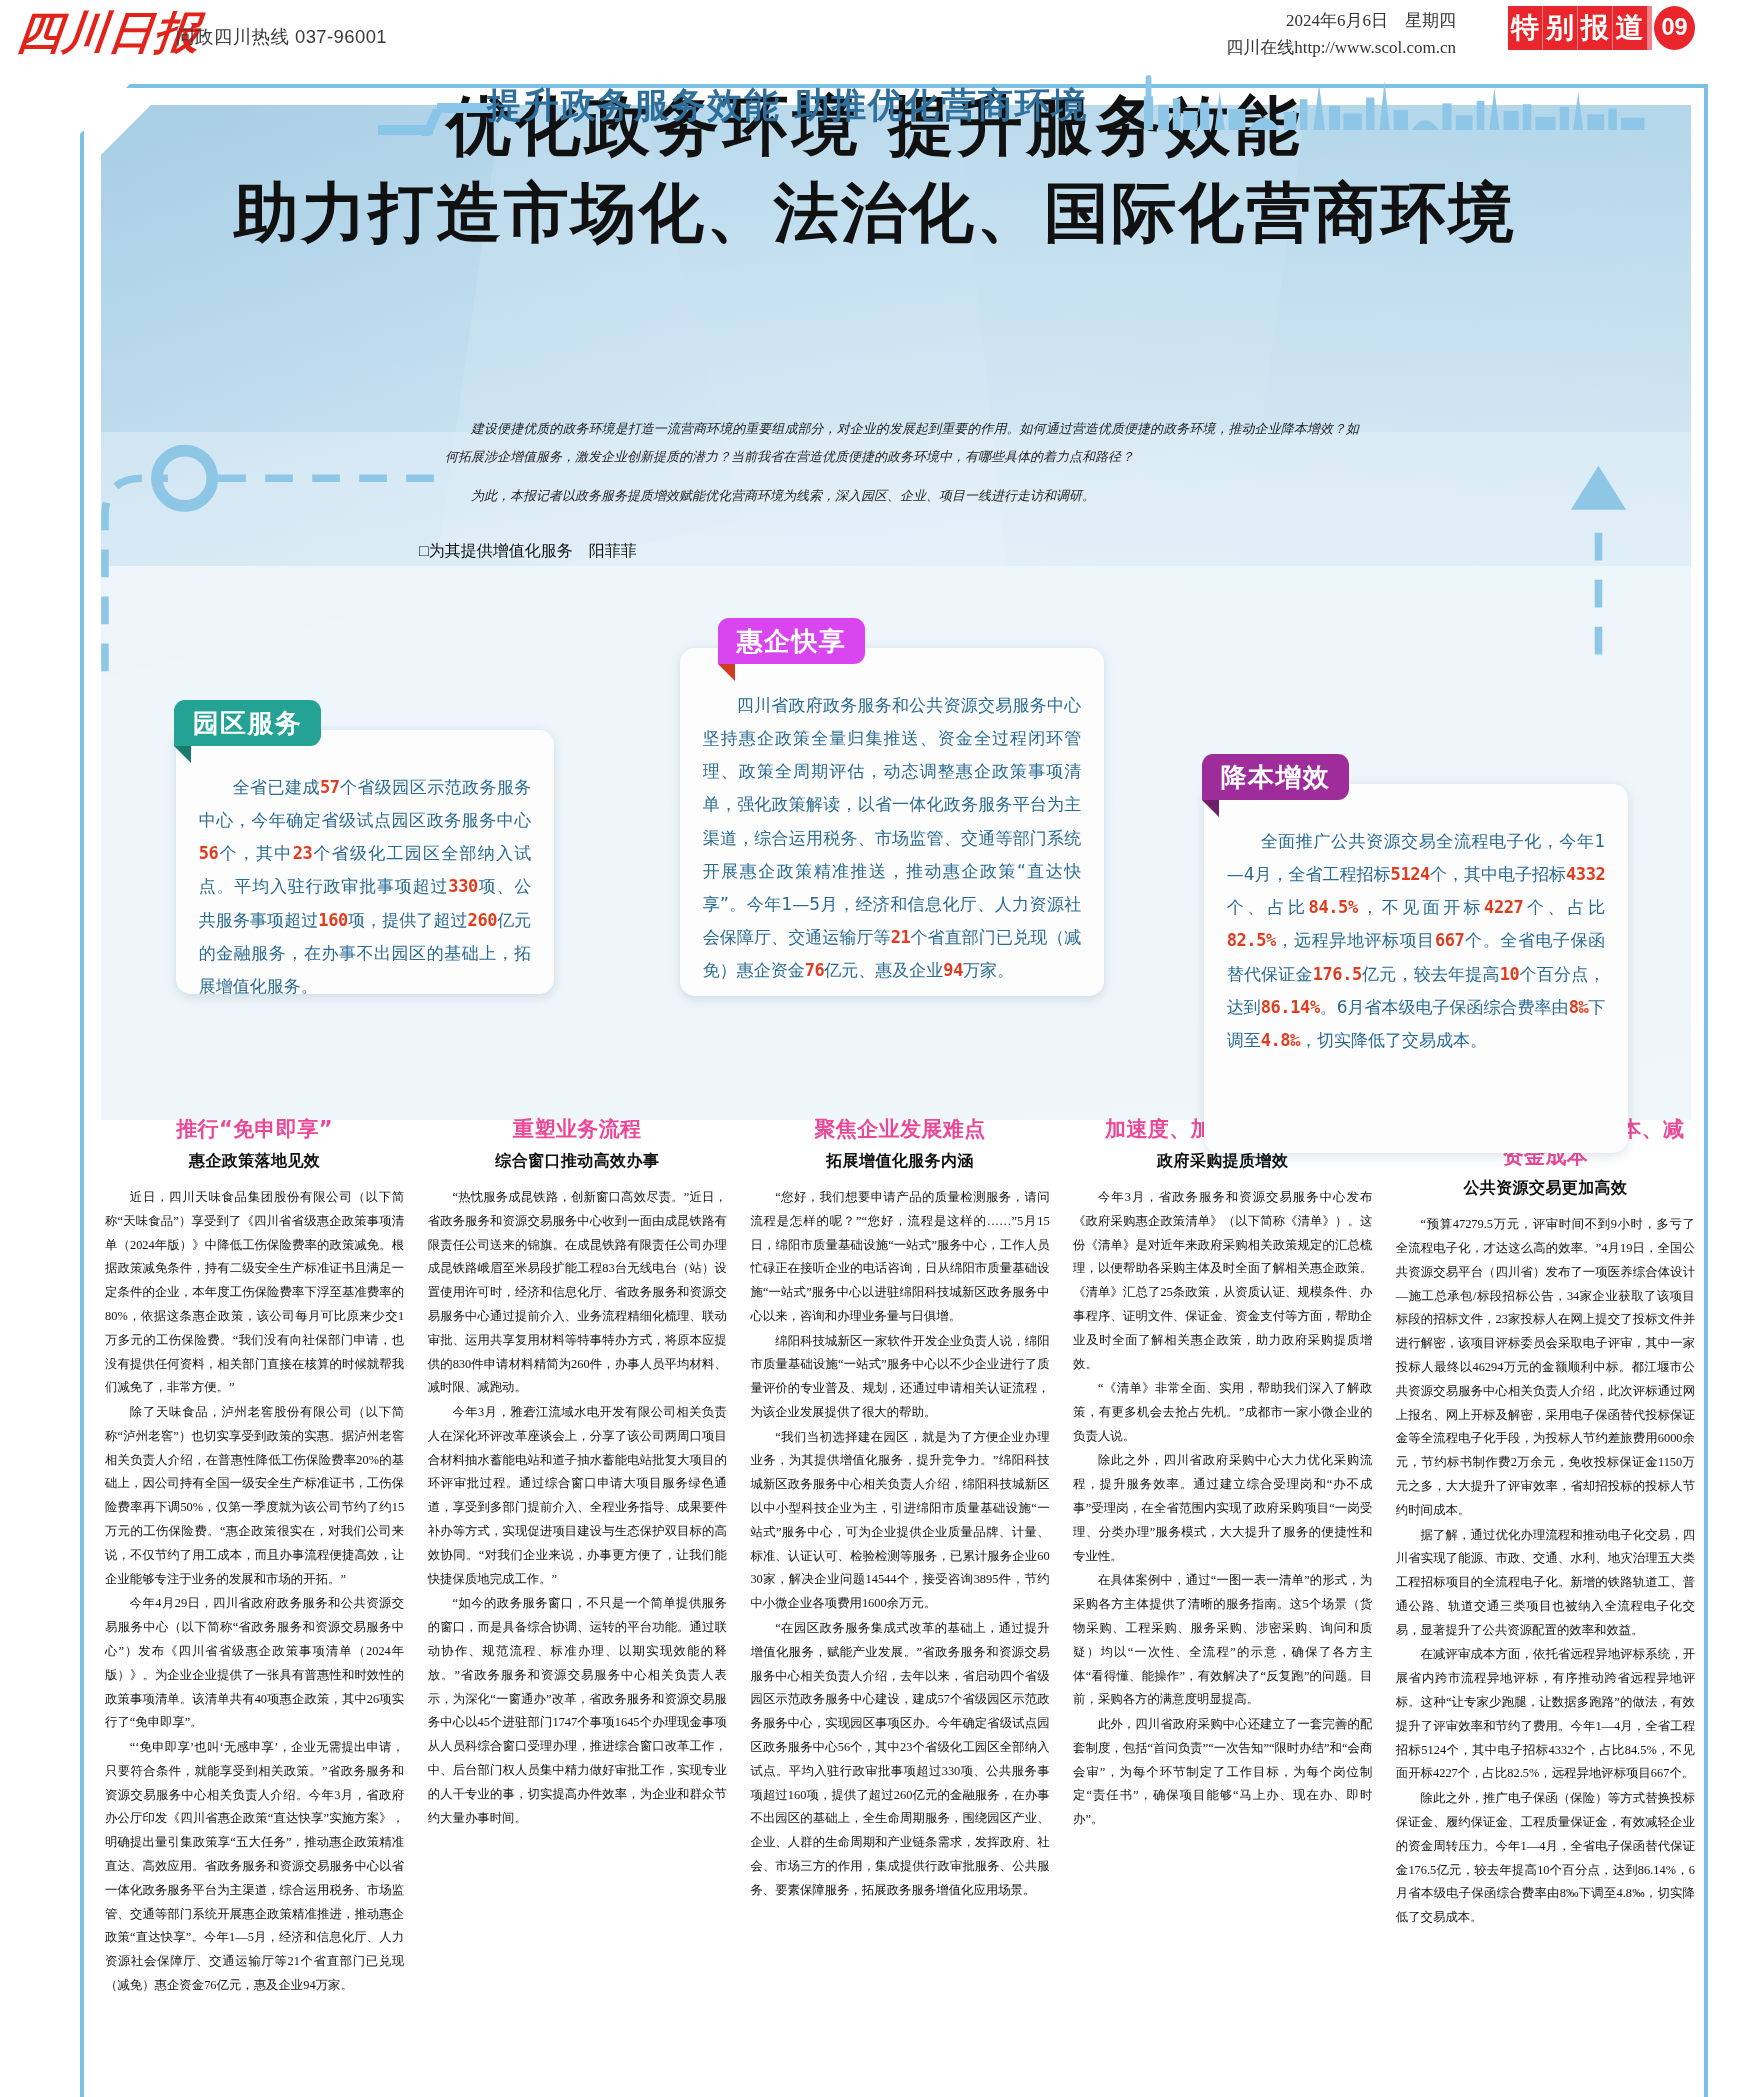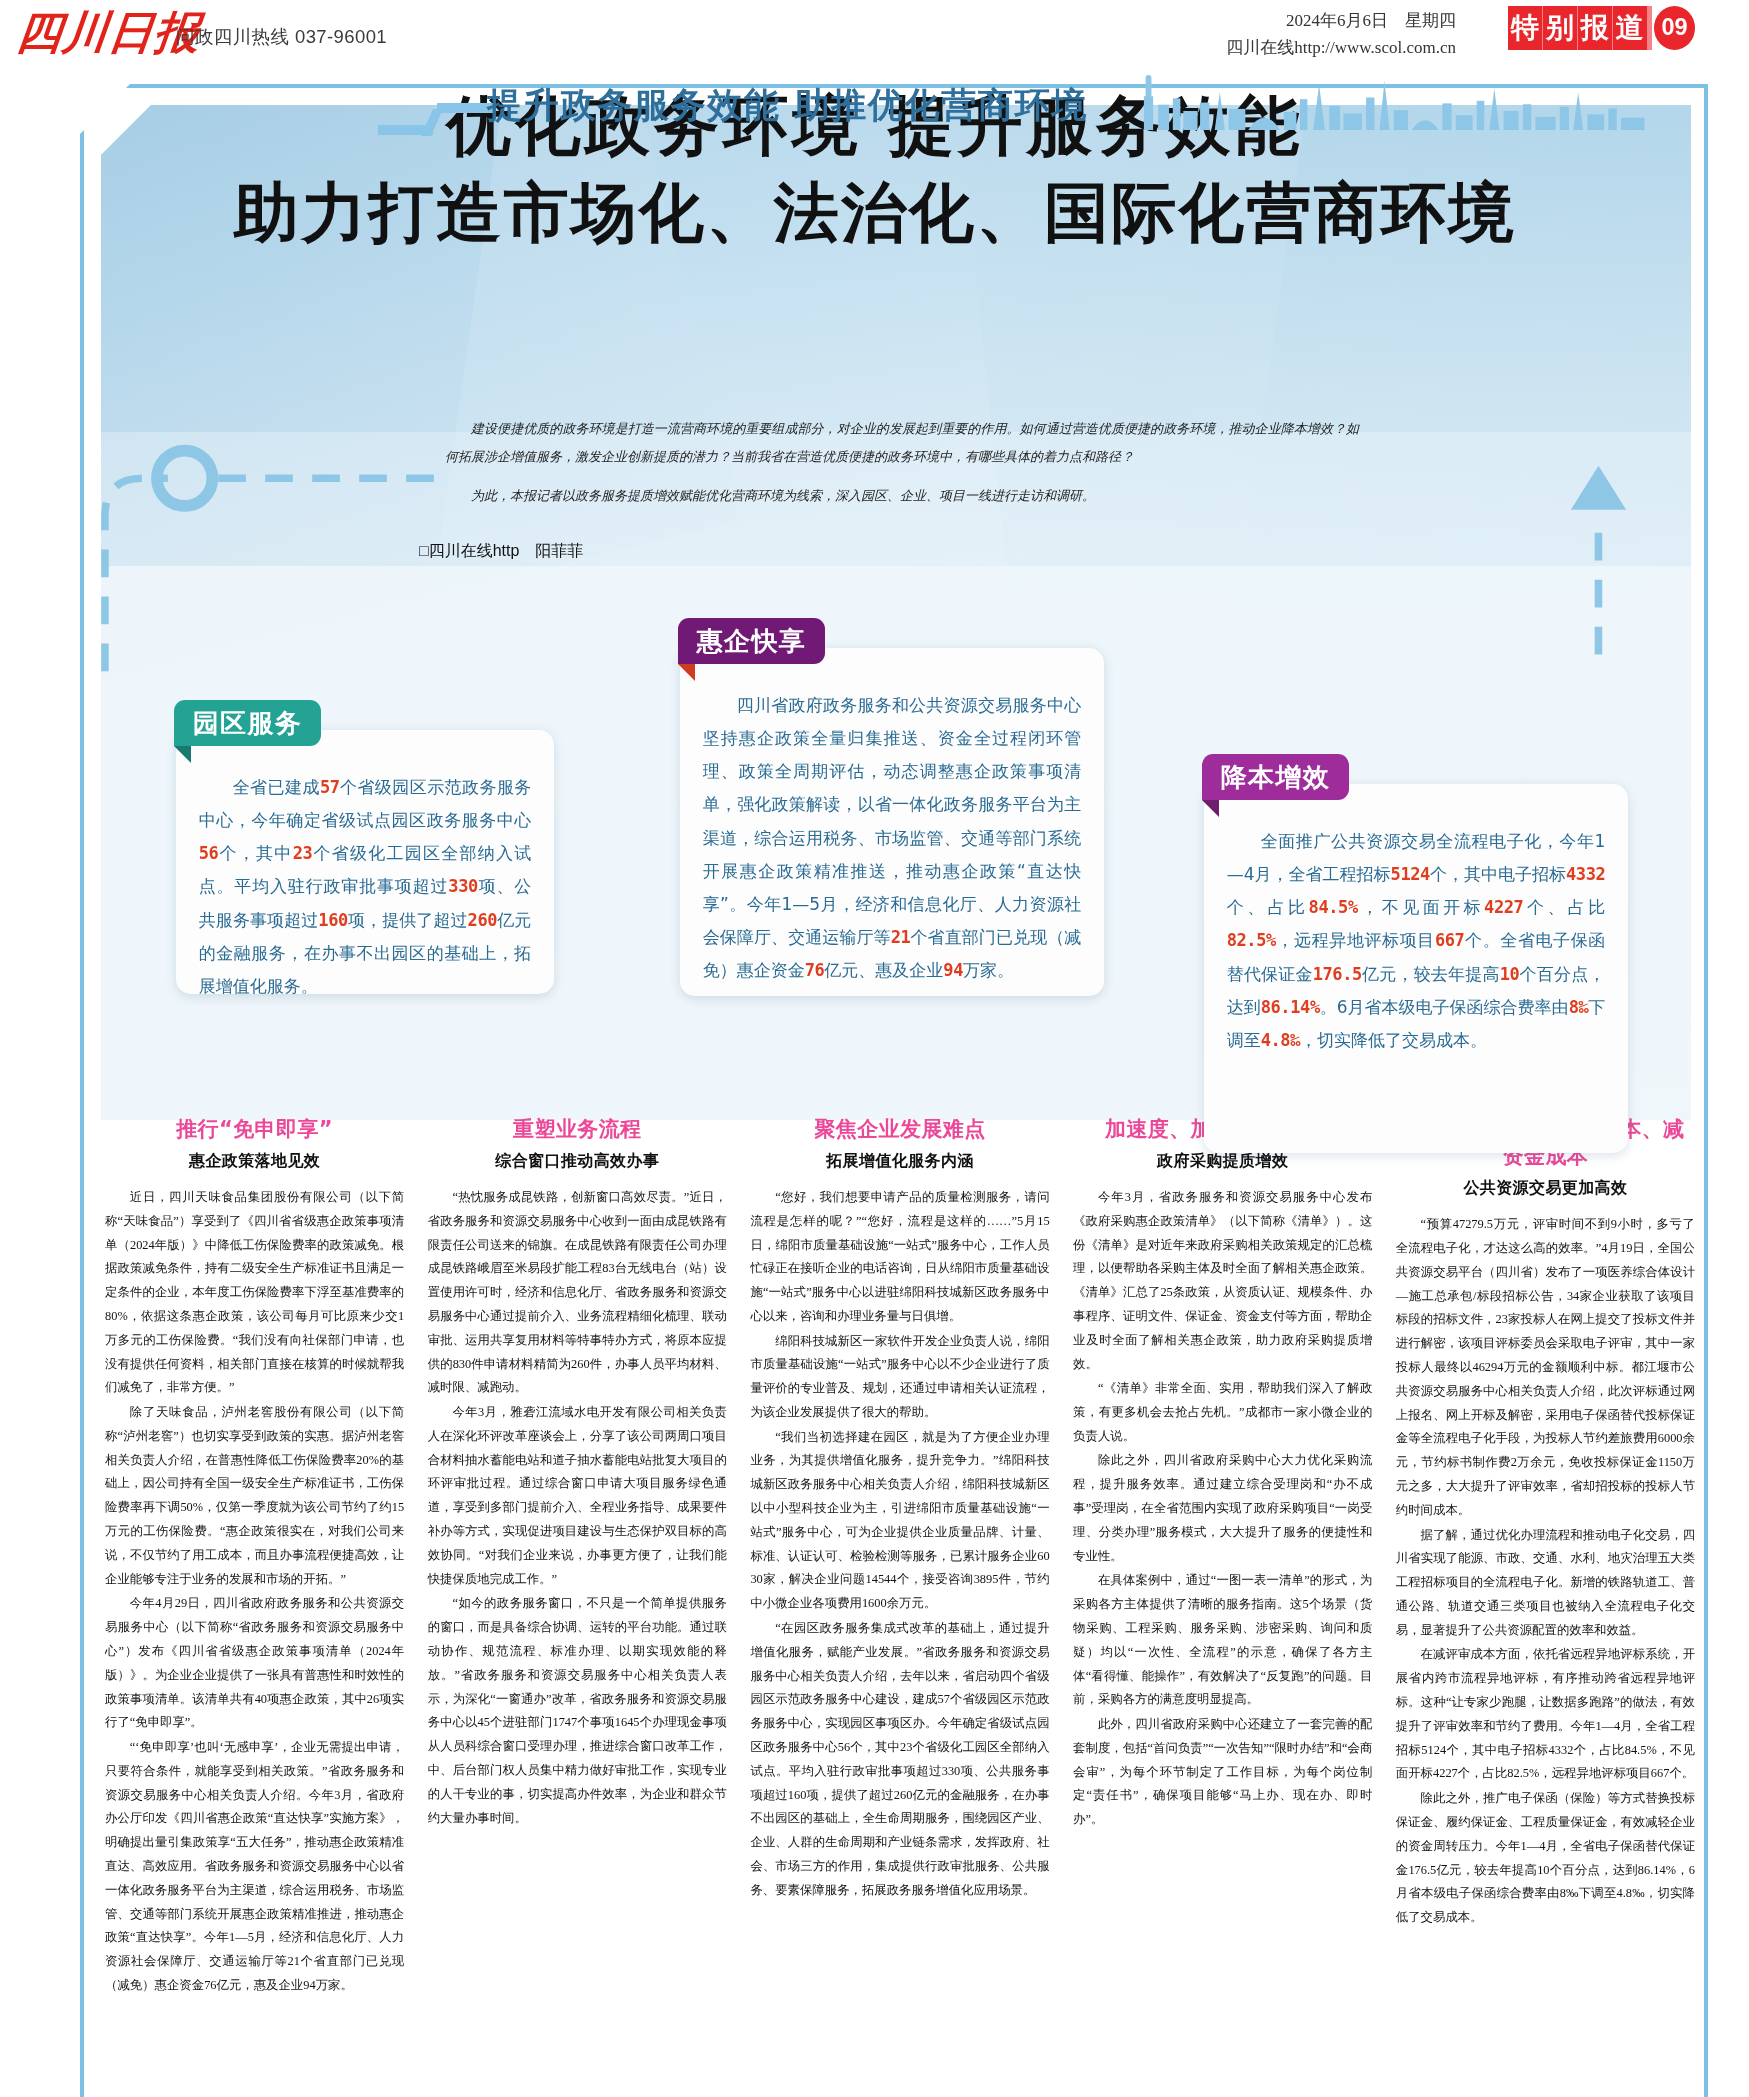--- a/index.html
+++ b/index.html
@@ -242,31 +242,31 @@
       <path d="M3810 1560 L3810 1230"></path>
     </g>
     <circle cx="440" cy="1140" r="66" fill="none" stroke="#8ec7e6" stroke-width="28"></circle>
     <polygon points="3810,1110 3876,1215 3744,1215" fill="#8ec7e6"></polygon>
   </svg>
 
   <div class="intro">
     <p>建设便捷优质的政务环境是打造一流营商环境的重要组成部分，对企业的发展起到重要的作用。如何通过营造优质便捷的政务环境，推动企业降本增效？如何拓展涉企增值服务，激发企业创新提质的潜力？当前我省在营造优质便捷的政务环境中，有哪些具体的着力点和路径？</p>
     <p>为此，本报记者以政务服务提质增效赋能优化营商环境为线索，深入园区、企业、项目一线进行走访和调研。</p>
   </div>
-  <div class="byline">□四川在线http　阳菲菲</div>
+  <div class="byline">□为其提供增值化服务　阳菲菲</div>
 
   <div class="card" id="card-park">
     <div class="card-tab" style="background: rgb(36, 162, 147);">园区服务</div>
     <div class="card-body">
         <span class="first"><span>全省已建成</span><span class="num">57</span><span>个省级园区示范政务服务中心，今年确定省级试点园区政务服务中心</span><span class="num">56</span><span>个，其中</span><span class="num">23</span><span>个省级化工园区全部纳入试点。平均入驻行政审批事项超过</span><span class="num">330</span><span>项、公共服务事项超过</span><span class="num">160</span><span>项，提供了超过</span><span class="num">260</span><span>亿元的金融服务，在办事不出园区的基础上，拓展增值化服务。</span></span>
       </div>
   </div>
 
   <div class="card" id="card-fast">
-    <div class="card-tab" style="background: #701a75;">惠企快享</div>
+    <div class="card-tab" style="background: #d946ef; margin-left: 40px;">惠企快享</div>
     <div class="card-body">
         <span class="first"><span>四川省政府政务服务和公共资源交易服务中心坚持惠企政策全量归集推送、资金全过程闭环管理、政策全周期评估，动态调整惠企政策事项清单，强化政策解读，以省一体化政务服务平台为主渠道，综合运用税务、市场监管、交通等部门系统开展惠企政策精准推送，推动惠企政策“直达快享”。今年1—5月，经济和信息化厅、人力资源社会保障厅、交通运输厅等</span><span class="num">21</span><span>个省直部门已兑现（减免）惠企资金</span><span class="num">76</span><span>亿元、惠及企业</span><span class="num">94</span><span>万家。</span></span>
       </div>
   </div>
 
   <div class="card" id="card-cost">
     <div class="card-tab" style="background: rgb(158, 45, 155);">降本增效</div>
     <div class="card-body">
         <span class="first"><span>全面推广公共资源交易全流程电子化，今年1—4月，全省工程招标</span><span class="num">5124</span><span>个，其中电子招标</span><span class="num">4332</span><span>个、占比</span><span class="num">84.5%</span><span>，不见面开标</span><span class="num">4227</span><span>个、占比</span><span class="num">82.5%</span><span>，远程异地评标项目</span><span class="num">667</span><span>个。全省电子保函替代保证金</span><span class="num">176.5</span><span>亿元，较去年提高</span><span class="num">10</span><span>个百分点，达到</span><span class="num">86.14%</span><span>。6月省本级电子保函综合费率由</span><span class="num">8‰</span><span>下调至</span><span class="num">4.8‰</span><span>，切实降低了交易成本。</span></span>
       </div>

